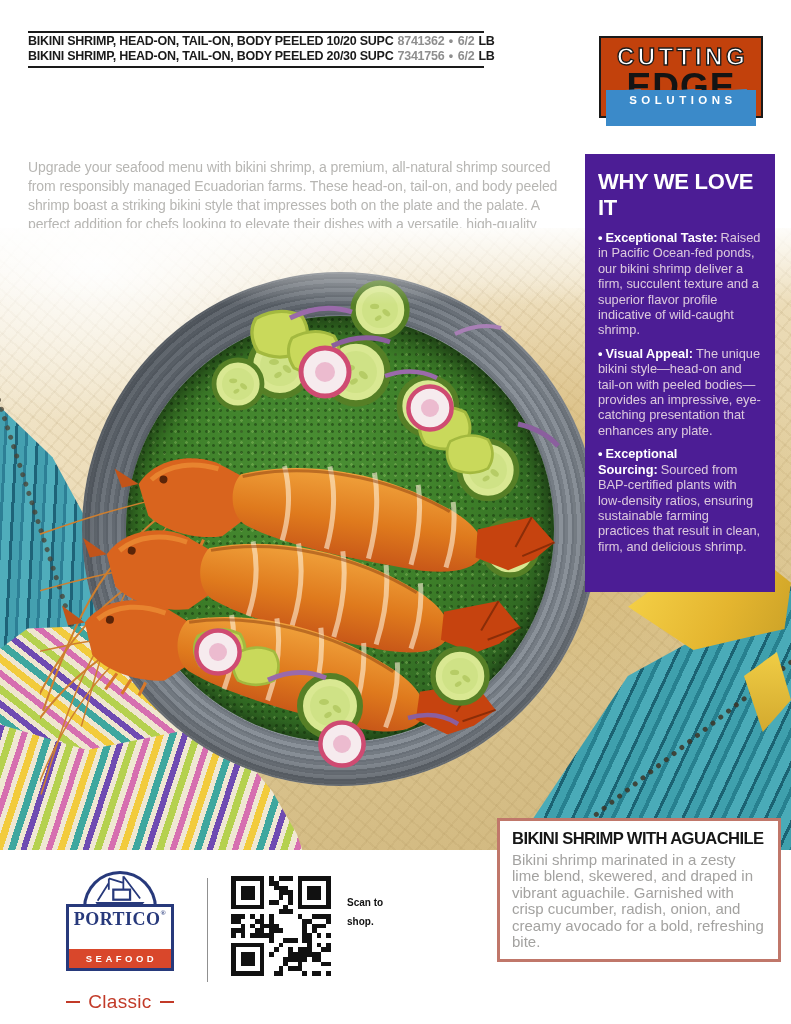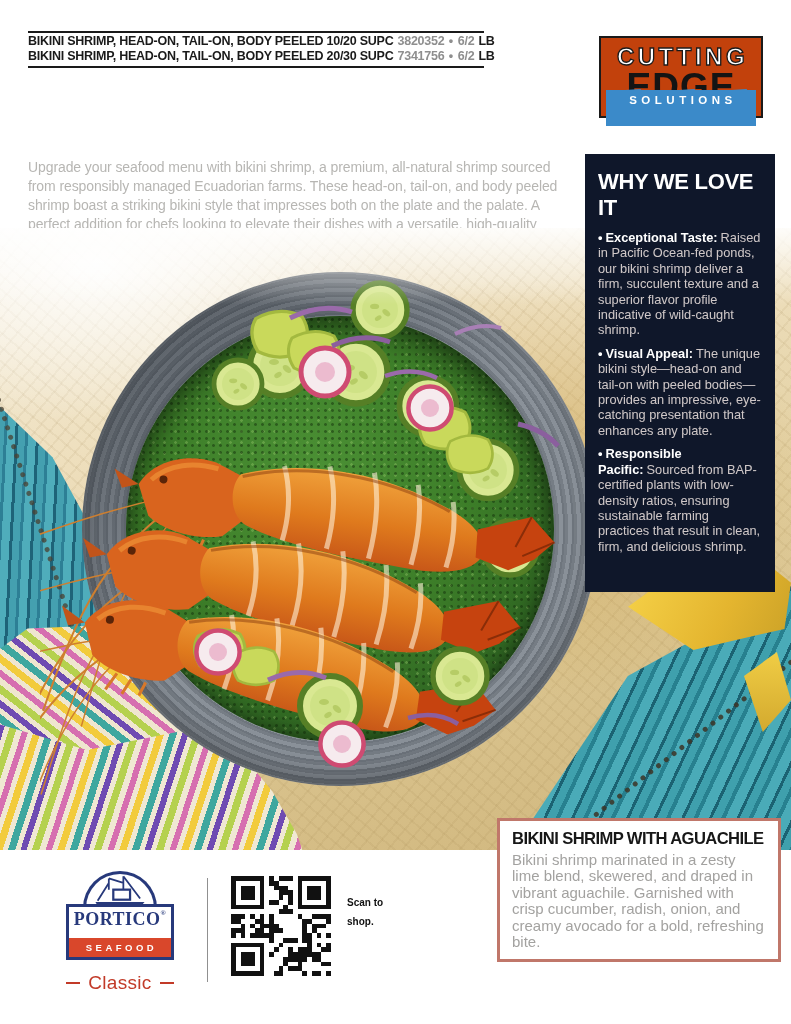--- a/index.html
+++ b/index.html
@@ -83,21 +83,21 @@
         radial-gradient(circle, rgba(20,50,12,0.5) 1px, transparent 1.8px),
         radial-gradient(circle, rgba(170,215,120,0.3) 1px, transparent 1.6px),
         radial-gradient(circle at 44% 38%, #4c9135 0%, #3c7d28 45%, #306723 72%, #285820 100%);
       background-size:7px 7px,11px 11px,100% 100%;
       box-shadow:inset 0 12px 28px rgba(0,0,0,0.5), inset 0 -6px 16px rgba(0,0,0,0.25);}
   .garnish-svg{position:absolute;left:40px;top:20px;width:600px;height:560px;}
   .wash{position:absolute;left:0;top:0;right:0;height:90px;pointer-events:none;
       background:linear-gradient(180deg, rgba(255,255,255,0.92), rgba(255,255,255,0) 85%);}
 
   
-  .why{position:absolute;left:585px;top:154px;width:190px;height:438px;background:#0f172a;
+  .why{position:absolute;left:585px;top:154px;width:190px;height:438px;background:#4c1d95;
        padding:15px 13px;box-sizing:border-box;color:#fff;z-index:5;}
   .why-title{font-size:22px;font-weight:800;letter-spacing:-0.3px;margin:0 0 9px 0;}
   .why ul{list-style:none;margin:0;padding:0;}
   .why li{margin-bottom:8px;font-size:12.8px;line-height:15.4px;}
   .b-marker{font-weight:bold;margin-right:3px;}
   .b-lead{font-weight:bold;color:#fff;margin-right:3px;}
   .b-text{color:rgba(255,244,239,0.8);}
 
   
   .recipe-card{position:absolute;left:497px;top:818px;width:284px;border:3px solid #c0776a;
@@ -105,42 +105,42 @@
   .recipe-title{font-size:16.6px;font-weight:800;letter-spacing:-0.6px;color:#171717;
        margin:0 0 3px 0;white-space:nowrap;}
   .recipe-text{font-size:15px;line-height:16.4px;color:#a3a2a0;margin:0;}
 
   
   .portico{position:absolute;left:66px;top:871px;width:108px;text-align:center;}
   .portico-arch{width:74px;height:42px;margin:0 auto;border:3px solid #27397b;border-bottom:none;
        border-radius:80px 80px 0 0;background:#fff;box-sizing:border-box;position:relative;z-index:0;overflow:hidden;}
   .portico-box{position:relative;margin-top:-9px;z-index:1;border:3px solid #27397b;background:#fff;box-sizing:border-box;}
   .portico-name{font-family:"Liberation Serif",serif;font-weight:bold;color:#27397b;
-       font-size:18px;letter-spacing:0.5px;padding:3px 0 8px;line-height:1.1;}
+       font-size:18px;letter-spacing:0.5px;padding:3px 0 19px;line-height:1.1;}
   .portico-reg{font-size:7px;vertical-align:top;}
   .seafood-bar{background:#d9472b;color:#fff;font-size:9.5px;font-weight:bold;
        letter-spacing:3.5px;padding:4px 0 4px 3px;}
-  .classic-row{margin-top:12px;display:flex;align-items:center;justify-content:center;gap:8px;}
+  .classic-row{margin-top:20px;display:flex;align-items:center;justify-content:center;gap:8px;}
   .classic-dash{width:17px;height:2px;background:#c23a28;}
   .classic-text{color:#c23a28;font-size:19px;letter-spacing:0.3px;}
   .footer-divider{position:absolute;left:207px;top:878px;width:1px;height:104px;background:#909090;}
   .qr{position:absolute;left:231px;top:876px;width:100px;height:100px;}
   .scan-label{position:absolute;left:347px;top:893px;font-size:10px;font-weight:bold;
        line-height:19px;color:#111;}
 </style>
 </head>
 <body>
 
 <div class="page">
 
   <div class="product-bar">
     <div class="rule"></div>
     <div class="plines">
       <div class="pline">
-        <span>BIKINI SHRIMP, HEAD-ON, TAIL-ON, BODY PEELED 10/20 SUPC</span><span class="pnum">3820352</span>
+        <span>BIKINI SHRIMP, HEAD-ON, TAIL-ON, BODY PEELED 10/20 SUPC</span><span class="pnum">8741362</span>
         <span class="pnum psep">•</span><span class="pnum">6/2</span><span class="punit">LB</span>
       </div>
       <div class="pline">
         <span>BIKINI SHRIMP, HEAD-ON, TAIL-ON, BODY PEELED 20/30 SUPC</span><span class="pnum">7341756</span>
         <span class="pnum psep">•</span><span class="pnum">6/2</span><span class="punit">LB</span>
       </div>
     </div>
     <div class="rule"></div>
   </div>
 
@@ -239,21 +239,21 @@
       <path d="M368,470 q28,-8 50,6" stroke="#8b5f9e" stroke-width="4.5" fill="none"></path>
     </svg>
     <div class="wash"></div>
   </div>
 
   <aside class="why">
     <h2 class="why-title">WHY WE LOVE IT</h2>
     <ul>
       <li><span class="b-marker">•</span><span class="b-lead">Exceptional Taste:</span><span class="b-text">Raised in Pacific Ocean-fed ponds, our bikini shrimp deliver a firm, succulent texture and a superior flavor profile indicative of wild-caught shrimp.</span></li>
       <li><span class="b-marker">•</span><span class="b-lead">Visual Appeal:</span><span class="b-text">The unique bikini style—head-on and tail-on with peeled bodies—provides an impressive, eye-catching presentation that enhances any plate.</span></li>
-      <li><span class="b-marker">•</span><span class="b-lead">Responsible Pacific:</span><span class="b-text">Sourced from BAP-certified plants with low-density ratios, ensuring sustainable farming practices that result in clean, firm, and delicious shrimp.</span></li>
+      <li><span class="b-marker">•</span><span class="b-lead">Exceptional Sourcing:</span><span class="b-text">Sourced from BAP-certified plants with low-density ratios, ensuring sustainable farming practices that result in clean, firm, and delicious shrimp.</span></li>
     </ul>
   </aside>
 
   <div class="recipe-card">
     <h3 class="recipe-title">BIKINI SHRIMP WITH AGUACHILE</h3>
     <p class="recipe-text">Bikini shrimp marinated in a zesty lime blend, skewered, and draped in vibrant aguachile. Garnished with crisp cucumber, radish, onion, and creamy avocado for a bold, refreshing bite.</p>
   </div>
 
   <div class="portico">
     <div class="portico-arch">

